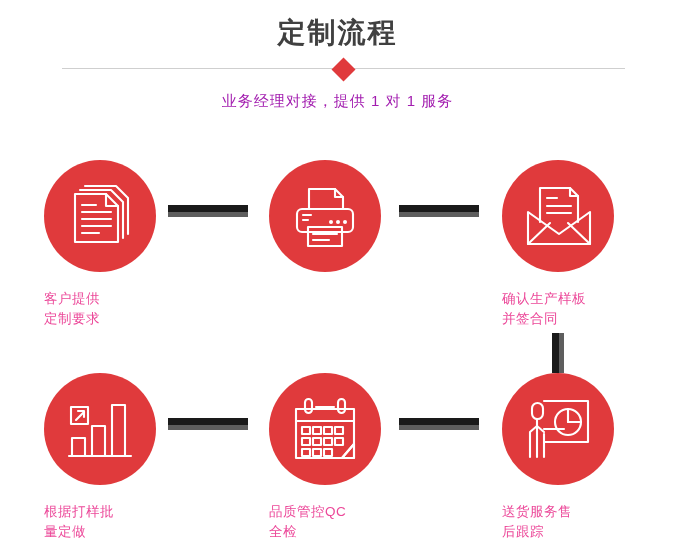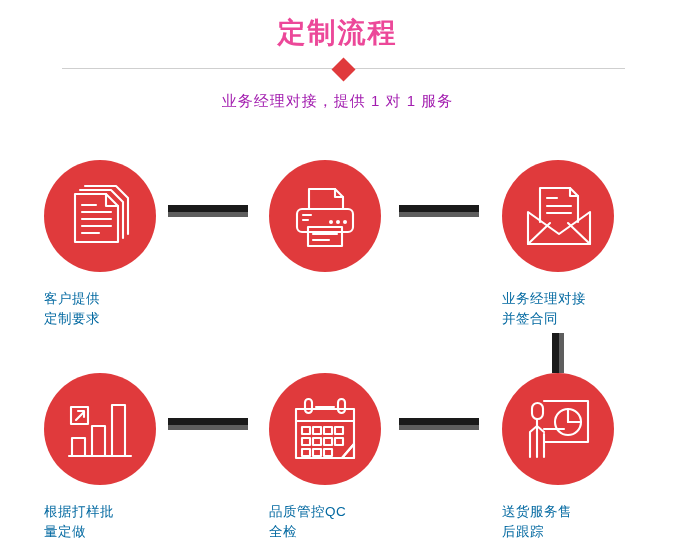--- a/index.html
+++ b/index.html
@@ -19,21 +19,21 @@
   
   #header { position: absolute; left: 0; top: 0; width: 675px; }
 
   #page-title {
     position: absolute;
     left: 0; top: 16px;
     width: 675px;
     text-align: center;
     font-size: 28px;
     font-weight: bold;
-    color: #ec4899;
+    color: #404040;
     letter-spacing: 2px;
     line-height: 34px;
   }
 
   #divider-wrap {
     position: absolute;
     left: 62px; top: 68px;
     width: 563px;
     height: 2px;
   }
@@ -77,21 +77,21 @@
     background: #e03a3c;
     display: flex;
     align-items: center;
     justify-content: center;
   }
   .circle svg { display: block; }
   .step-label {
     margin-top: 17px;
     font-size: 13.5px;
     line-height: 20px;
-    color: #0369a1;
+    color: #ec4899;
     white-space: pre-line;
     letter-spacing: 0.5px;
   }
 
   
   #step-1 { left: 44px;  top: 160px; }
   #step-2 { left: 269px; top: 160px; }
   #step-3 { left: 502px; top: 160px; }
   
   #step-4 { left: 44px;  top: 373px; }
@@ -220,21 +220,21 @@
         <path d="M46 6 V14 H54"></path>
         <path d="M23 16 H33"></path>
         <path d="M23 24 H47"></path>
         <path d="M23 31 H47"></path>
         <path d="M4 30 V62 H66 V30 L35 52 Z"></path>
         <path d="M4 62 L26 41"></path>
         <path d="M66 62 L44 41"></path>
       </svg>
     </span>
   </div>
-  <div class="step-label">业务经理对接
+  <div class="step-label">确认生产样板
 并签合同</div>
 </div>
 
 <div class="step" id="step-4">
   <div class="circle">
     <span>
       <svg width="66" height="66" viewBox="0 0 66 66" fill="none" stroke="#ffffff" stroke-width="2.1" stroke-linejoin="round" stroke-linecap="round">
         <rect x="5" y="42" width="13" height="18"></rect>
         <rect x="25" y="30" width="13" height="30"></rect>
         <rect x="45" y="9" width="13" height="51"></rect>

